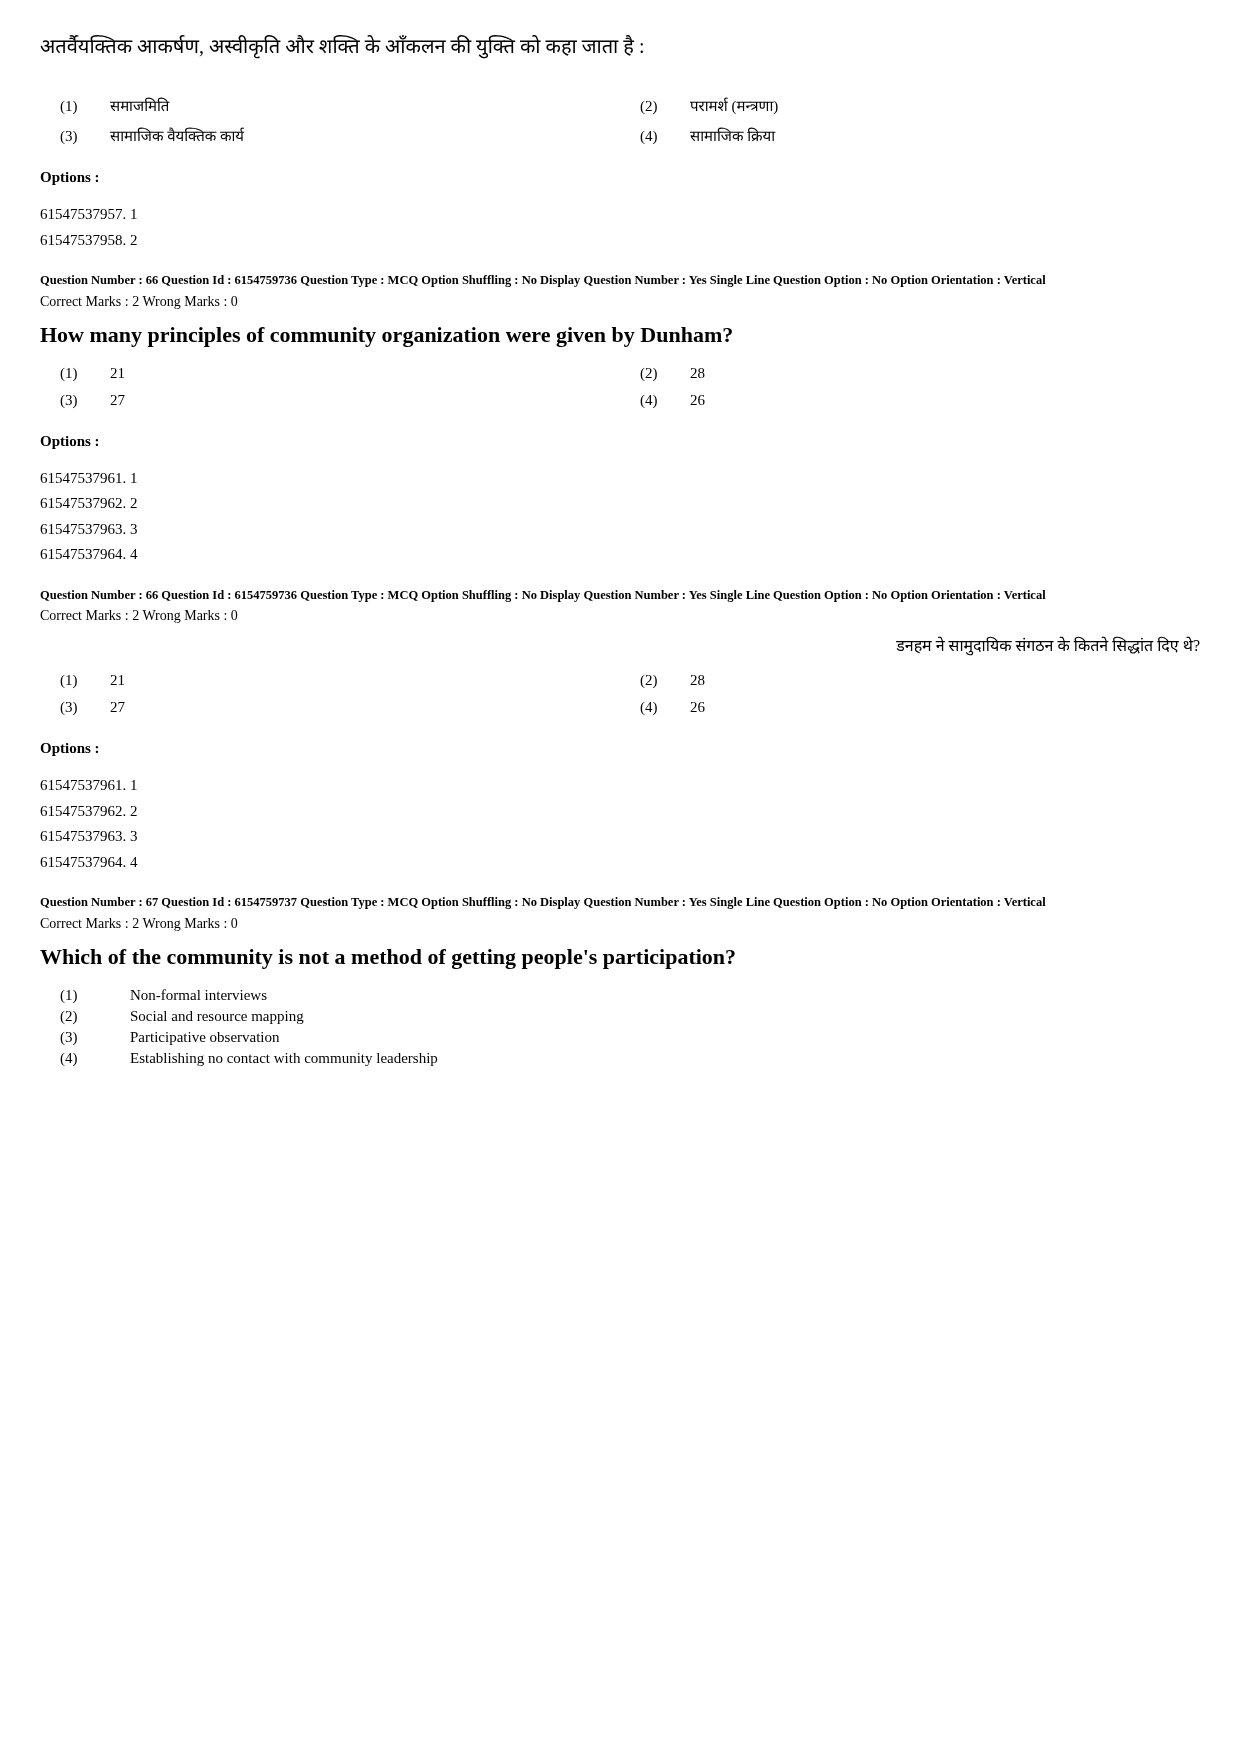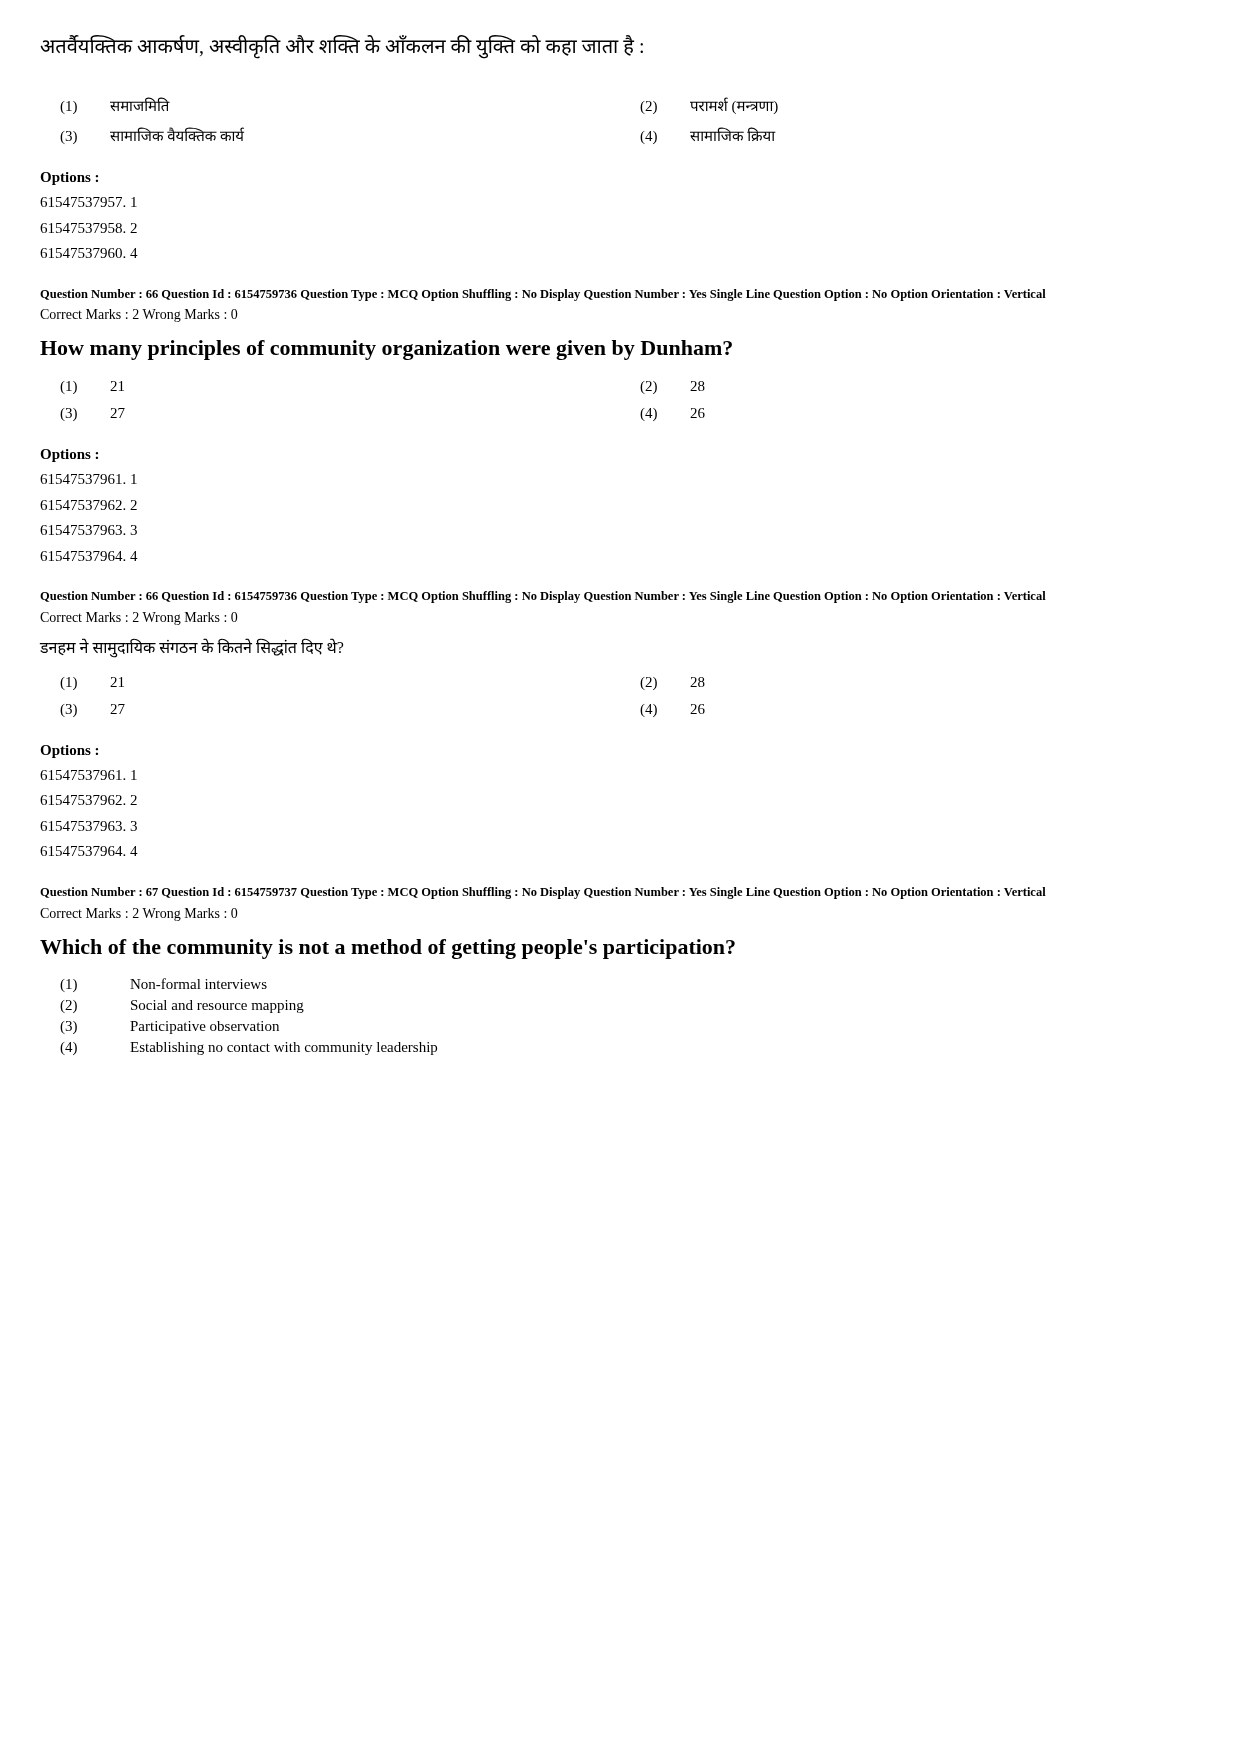--- a/index.html
+++ b/index.html
@@ -38,21 +38,21 @@
     }
     .option-text {
       font-size: 15px;
     }
     .options-label {
       font-weight: bold;
       margin-top: 24px;
       font-size: 15px;
     }
     .options-list {
-      margin-top: 4px;
+      margin-top: 16px;
       margin-left: 0;
     }
     .options-list-item {
       font-size: 15px;
       line-height: 1.7;
     }
     .question-meta {
       font-size: 12.5px;
       font-weight: bold;
       margin: 18px 0 4px 0;
@@ -66,20 +66,21 @@
     .question-text-english {
       font-size: 22px;
       font-weight: bold;
       margin: 10px 0 14px 0;
       line-height: 1.4;
     }
     .question-text-hindi {
       font-size: 16px;
       margin: 10px 0 14px 0;
       line-height: 1.5;
+      text-align: right;
     }
     .options-grid-vertical {
       display: flex;
       flex-direction: column;
       gap: 0px;
       margin: 6px 0 6px 20px;
     }
     .option-row-vertical {
       display: flex;
       align-items: baseline;
@@ -108,21 +109,20 @@
   <div class="option-row">
     <span class="option-num">(4)</span>
     <span class="option-text">सामाजिक क्रिया</span>
   </div>
 </div>
 
 <div class="options-label">Options :</div>
 <div class="options-list">
   <div class="options-list-item">61547537957. 1</div>
   <div class="options-list-item">61547537958. 2</div>
-  <div class="options-list-item">61547537960. 4</div>
 </div>
 
 <div class="question-meta">Question Number : 66  Question Id : 6154759736  Question Type : MCQ  Option Shuffling : No  Display Question Number : Yes  Single Line Question Option : No  Option Orientation : Vertical</div>
 <div class="correct-marks">Correct Marks : 2  Wrong Marks : 0</div>
 
 <div class="question-text-english">How many principles of community organization were given by Dunham?</div>
 
 <div class="options-grid">
   <div class="option-row">
     <span class="option-num">(1)</span>

